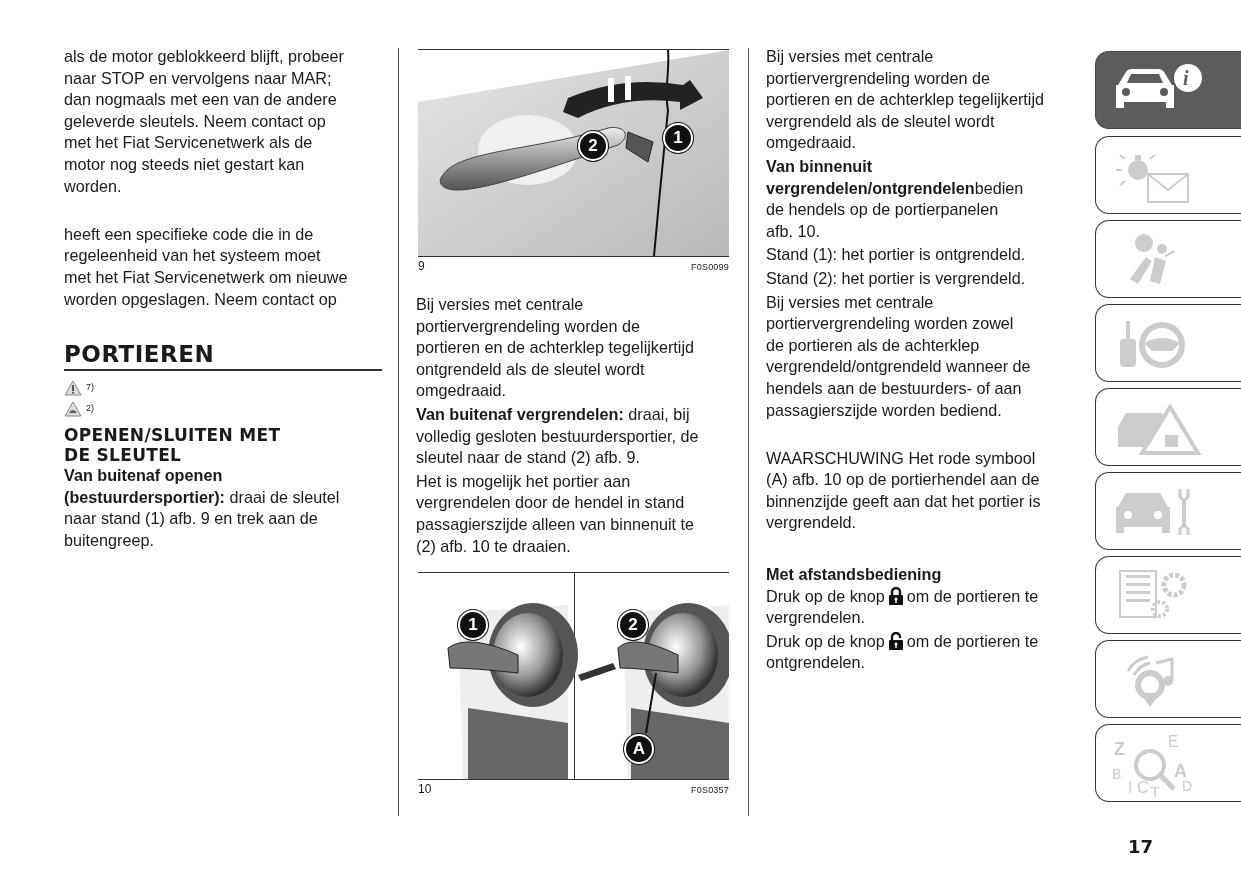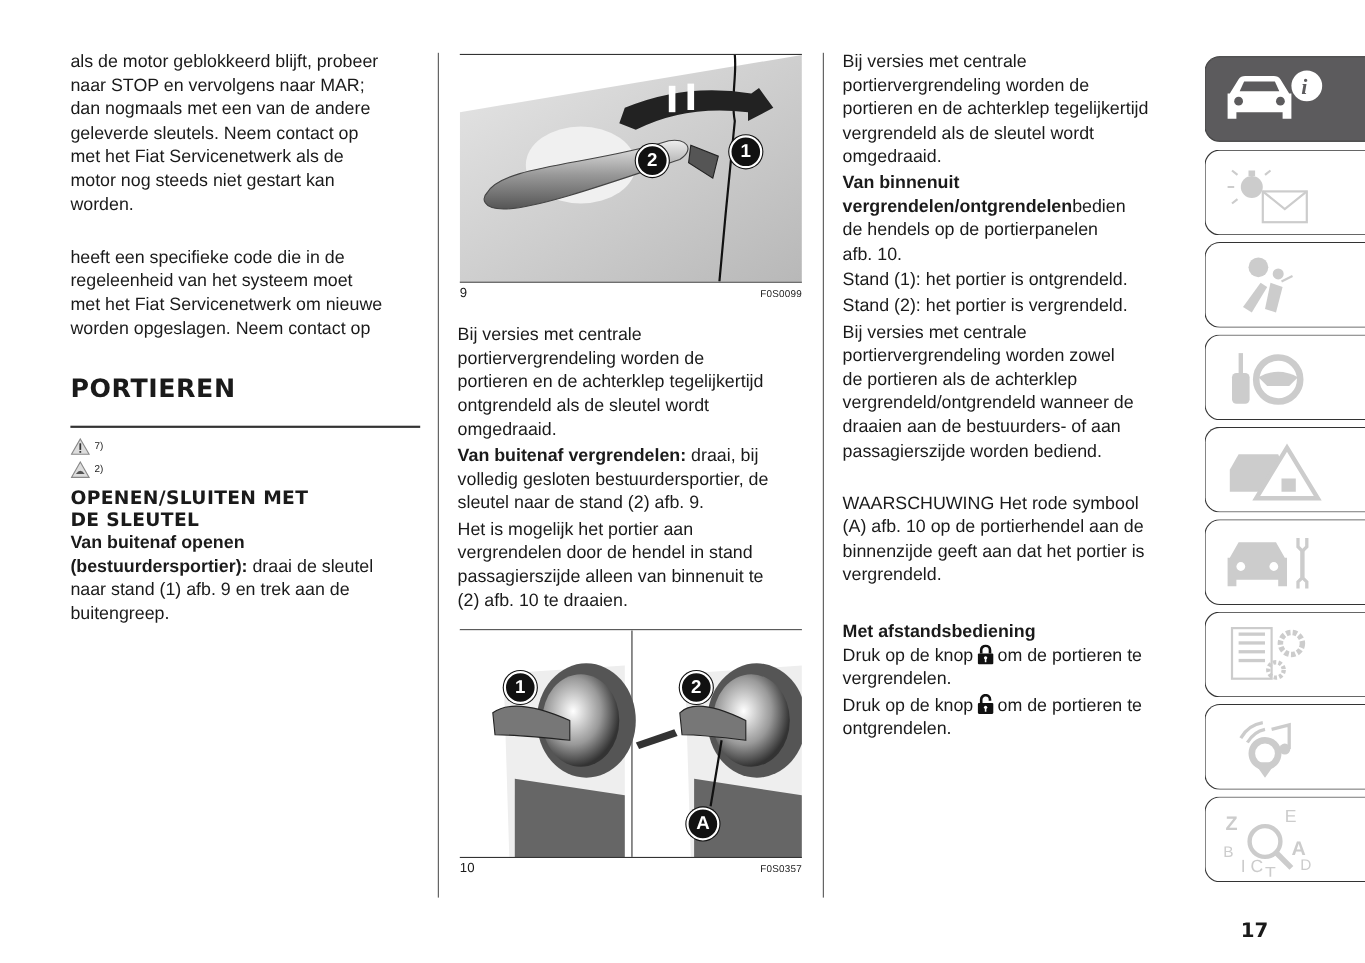--- a/index.html
+++ b/index.html
@@ -5,21 +5,21 @@
   html, body { margin:0; padding:0; background:#fff; }
   body { width:1241px; height:875px; position:relative; overflow:hidden;
          font-family:"Liberation Sans", sans-serif; color:#1a1a1a; }
   .col { position:absolute; font-size:16.2px; line-height:21.6px; }
   .col p { margin:0; }
   .gap { height:21.6px; }
   .b { font-weight:bold; }
   .vrule { position:absolute; width:1px; background:#555; }
   .h1 { font-family:"DejaVu Sans", sans-serif; font-weight:900; font-size:23px;
         letter-spacing:0.5px; line-height:28px; border-bottom:2px solid #333;
-        padding-bottom:19px; margin-top:0; }
+        padding-bottom:1px; margin-top:0; }
   .h2 { font-family:"DejaVu Sans", sans-serif; font-weight:900; font-size:17px;
         line-height:20px; letter-spacing:0.3px; }
   .warn-row { display:flex; align-items:center; height:21px; font-size:9px; }
   .warn-row svg { margin-right:4px; }
   .fig { position:absolute; }
   .fig .topline { position:absolute; left:0; right:0; top:0; height:1px; background:#333; }
   .fig .img { position:absolute; left:0; right:0; top:1px; }
   .fig .cap { position:absolute; font-size:12px; }
   .fig .code { position:absolute; right:0; font-size:9px; letter-spacing:0.2px; }
   .num { position:absolute; width:26px; height:26px; border-radius:50%; background:#111;
@@ -173,21 +173,21 @@
   <p class="b" style="margin-top:2px;">Van binnenuit</p>
   <p><span class="b">vergrendelen/ontgrendelen</span><span>bedien</span></p>
   <p>de hendels op de portierpanelen</p>
   <p>afb. 10.</p>
   <p style="margin-top:2px;">Stand (1): het portier is ontgrendeld.</p>
   <p style="margin-top:2px;">Stand (2): het portier is vergrendeld.</p>
   <p style="margin-top:2px;">Bij versies met centrale</p>
   <p>portiervergrendeling worden zowel</p>
   <p>de portieren als de achterklep</p>
   <p>vergrendeld/ontgrendeld wanneer de</p>
-  <p>draaien aan de bestuurders- of aan</p>
+  <p>hendels aan de bestuurders- of aan</p>
   <p>passagierszijde worden bediend.</p>
   <div class="gap"></div>
   <div style="margin-top:5px;">
     <p>WAARSCHUWING Het rode symbool</p>
     <p>(A) afb. 10 op de portierhendel aan de</p>
     <p>binnenzijde geeft aan dat het portier is</p>
     <p>vergrendeld.</p>
   </div>
   <div style="height:30px;"></div>
   <p class="b">Met afstandsbediening</p>

